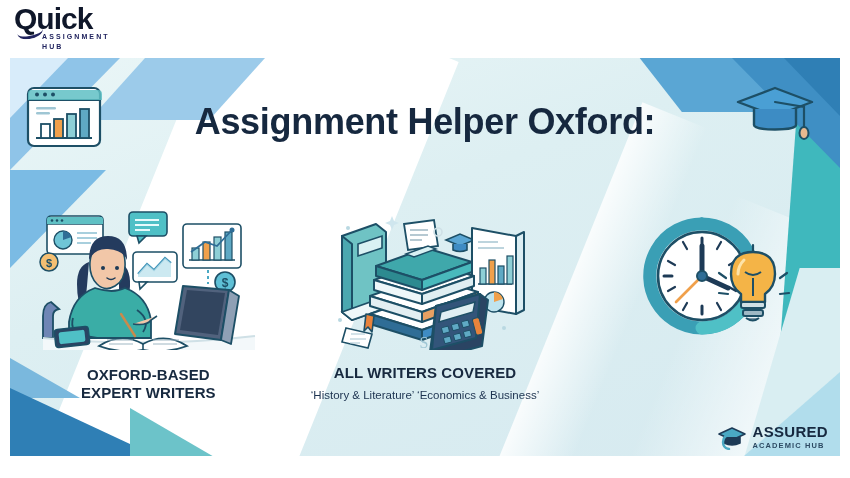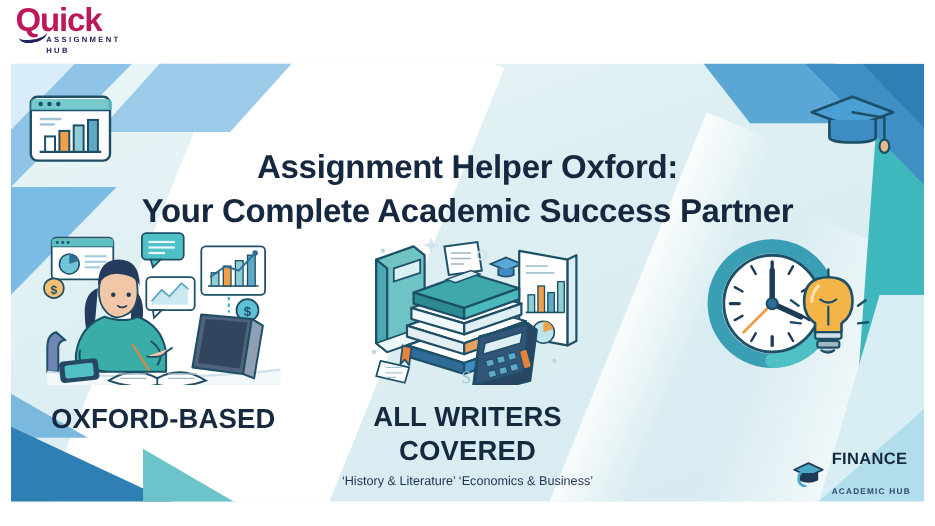--- a/index.html
+++ b/index.html
@@ -10,21 +10,21 @@
   }
 
   
   #logo-block{
     position:absolute;left:0;top:0;width:125px;height:56px;
     background:#ffffff;z-index:40;
   }
   #logo-word{
     position:absolute;left:14px;top:4px;
     font-size:30px;font-weight:bold;letter-spacing:-1px;
-    color:#be185d;line-height:1;
+    color:#0f172a;line-height:1;
   }
   #logo-swoosh{
     position:absolute;left:17px;top:24px;width:26px;height:12px;
     border-bottom:3px solid #20235e;border-radius:0 0 60% 40%;
     transform:rotate(-6deg);
   }
   #logo-sub1{
     position:absolute;left:42px;top:33px;
     font-size:7px;font-weight:bold;letter-spacing:2.1px;color:#20235e;
   }
@@ -82,52 +82,51 @@
   #wedge-r{position:absolute;right:0px;bottom:0px;width:120px;height:120px;
            background:#8fd0e8;clip-path:polygon(100% 30%,100% 100%,20% 100%);opacity:.55;}
 
   
   #browser-icon{position:absolute;left:16px;top:28px;width:76px;height:62px;z-index:12;}
   #cap-icon-top{position:absolute;right:22px;top:24px;width:86px;height:62px;z-index:12;}
 
   
   #headline{
     position:absolute;left:0;top:40px;width:830px;text-align:center;z-index:20;
-    color:#16283f;font-weight:bold;font-size:30px;line-height:1.33;
+    color:#16283f;font-weight:bold;font-size:36px;line-height:1.33;
     letter-spacing:-.3px;
-    margin-top:35px;
   }
   #headline .l2{display:block;}
 
   
   #columns{position:absolute;left:0;top:152px;width:830px;height:246px;z-index:18;
            display:flex;}
   .col{flex:1;display:flex;flex-direction:column;align-items:center;}
   .art{height:140px;display:flex;align-items:flex-end;justify-content:center;}
   .cap{
-    text-align:center;color:#17293f;font-weight:bold;font-size:25px;
+    text-align:center;color:#17293f;font-weight:bold;font-size:15px;
     line-height:1.22;letter-spacing:.1px;margin-top:14px;
   }
   .sub{
     text-align:center;color:#1d3350;font-size:11.5px;line-height:1.45;
     margin-top:5px;font-weight:normal;
   }
   #col-1 .art{margin-left:4px;}
   #col-1 .cap{margin-top:16px;}
   #col-3 .cap{margin-top:20px;}
 
   
   #finance-badge{
     position:absolute;right:12px;bottom:6px;display:flex;align-items:center;
     z-index:30;
   }
   #fb-text{margin-left:6px;line-height:1;}
   #fb-title{font-size:15px;font-weight:bold;color:#16283f;letter-spacing:.3px;}
   #fb-sub{font-size:7.5px;font-weight:bold;color:#2d4a63;letter-spacing:1.1px;
-          margin-top:18px;}
+          margin-top:3px;}
 </style>
 </head>
 <body>
 
 <div id="logo-block">
   <div id="logo-word">Quick</div>
   <div id="logo-swoosh"></div>
   <div id="logo-sub1">ASSIGNMENT</div>
   <div id="logo-sub2">HUB</div>
 </div>
@@ -172,21 +171,20 @@
 
   <svg id="cap-icon-top" viewBox="0 0 86 62">
     <path d="M6 20 L43 6 L80 20 L43 34 Z" fill="#4a9fd4" stroke="#1d4f66" stroke-width="2.4" stroke-linejoin="round"></path>
     <path d="M22 27 v16 c0 6 42 6 42 0 V27" fill="#3d8cc4" stroke="#1d4f66" stroke-width="2.4" stroke-linejoin="round"></path>
     <path d="M43 20 L72 25 v22" stroke="#1d4f66" stroke-width="2.2" fill="none" stroke-linecap="round"></path>
     <ellipse cx="72" cy="51" rx="4.5" ry="6" fill="#e8b98f" stroke="#1d4f66" stroke-width="2"></ellipse>
   </svg>
 
   <div id="headline">
     <span class="l1">Assignment Helper Oxford:</span>
-    <span class="l2">Your Complete Academic Success Partner</span>
   </div>
 
   <div id="columns">
 
     <div class="col" id="col-1">
       <div class="art">
         <svg width="235" height="140" viewBox="0 0 235 140">
 
           <g>
             <rect x="14" y="6" width="56" height="38" rx="4" fill="#fff" stroke="#1d4f66" stroke-width="1.6"></rect>
@@ -264,20 +262,21 @@
 
           <path d="M88 104 l14 22" stroke="#c98a4b" stroke-width="2.4" stroke-linecap="round"></path>
 
           <path d="M150 76 l46 4 l-8 50 l-46 -6 z" fill="#51627d" stroke="#1d4f66" stroke-width="2" stroke-linejoin="round"></path>
           <path d="M154 80 l38 3 l-7 42 l-38 -5 z" fill="#32455f"></path>
           <path d="M196 80 l10 6 l-8 48 l-10 -4 z" fill="#8fa0b5" stroke="#1d4f66" stroke-width="1.8" stroke-linejoin="round"></path>
         </svg>
       </div>
       <div class="cap">
         <span>OXFORD-BASED</span><br>
+        <span>EXPERT WRITERS</span>
       </div>
     </div>
 
     <div class="col" id="col-2">
       <div class="art">
         <svg width="215" height="140" viewBox="0 0 215 140">
 
           <circle cx="30" cy="18" r="2" fill="#b9d8e2"></circle>
           <circle cx="188" cy="28" r="2" fill="#b9d8e2"></circle>
           <circle cx="22" cy="110" r="2" fill="#b9d8e2"></circle>
@@ -404,18 +403,18 @@
     </div>
   </div>
 
   <div id="finance-badge">
     <svg width="30" height="26" viewBox="0 0 30 26">
       <path d="M2 10 L15 4 L28 10 L15 16 Z" fill="#4aa9c4" stroke="#1d3a56" stroke-width="1.6" stroke-linejoin="round"></path>
       <path d="M7 13 v6 q8 4 16 0 v-6" fill="#1d3a56" stroke="#1d3a56" stroke-width="1.6" stroke-linejoin="round"></path>
       <path d="M15 10 q-9 1 -9 8 q0 6 6 7" fill="none" stroke="#4aa9c4" stroke-width="2.4" stroke-linecap="round"></path>
     </svg>
     <div id="fb-text">
-      <div id="fb-title">FINANCE</div>
+      <div id="fb-title">ASSURED</div>
       <div id="fb-sub">ACADEMIC HUB</div>
     </div>
   </div>
 
 </div>
 
 </body></html>

